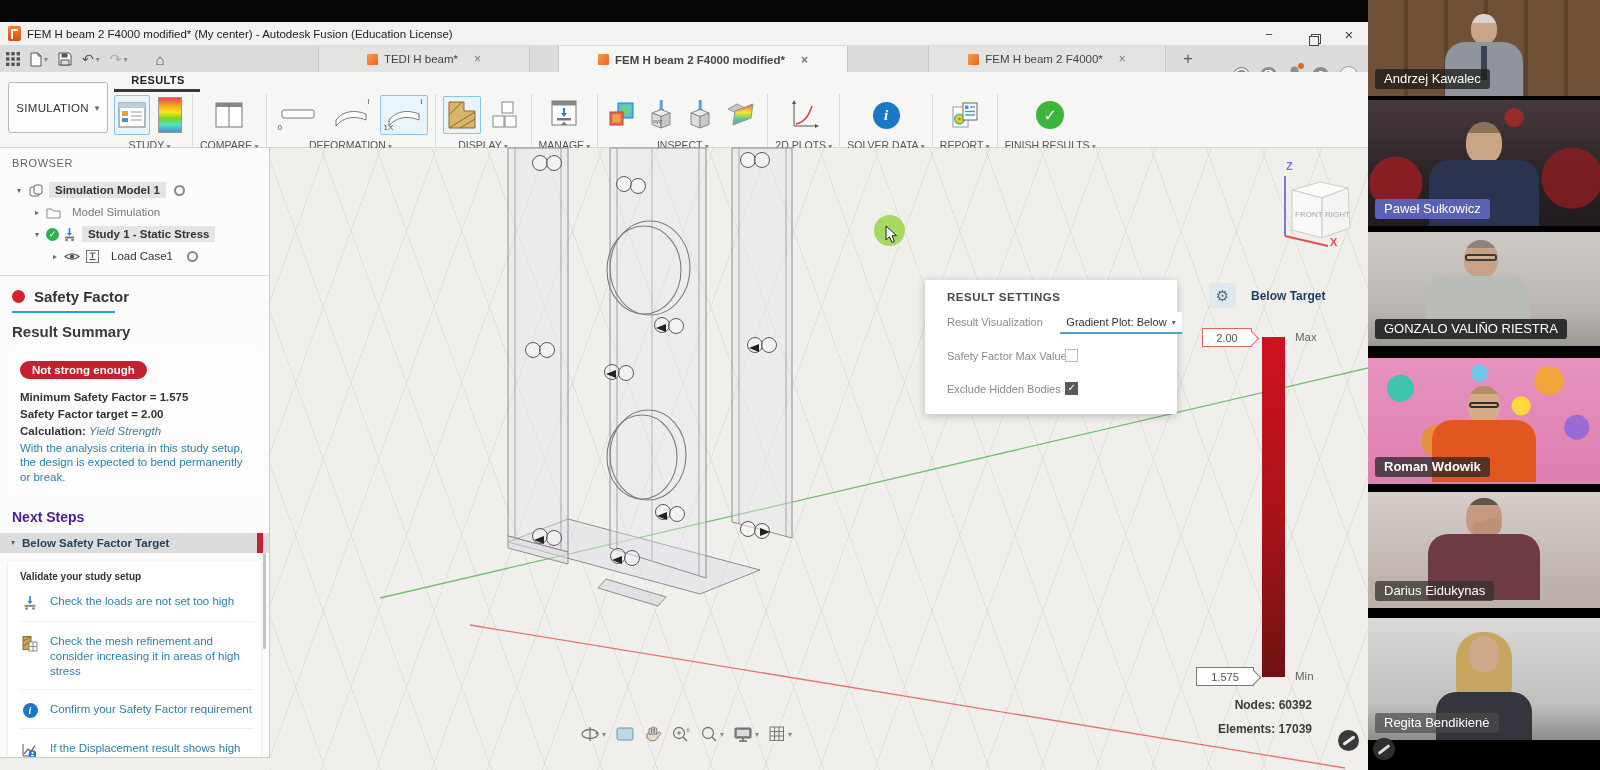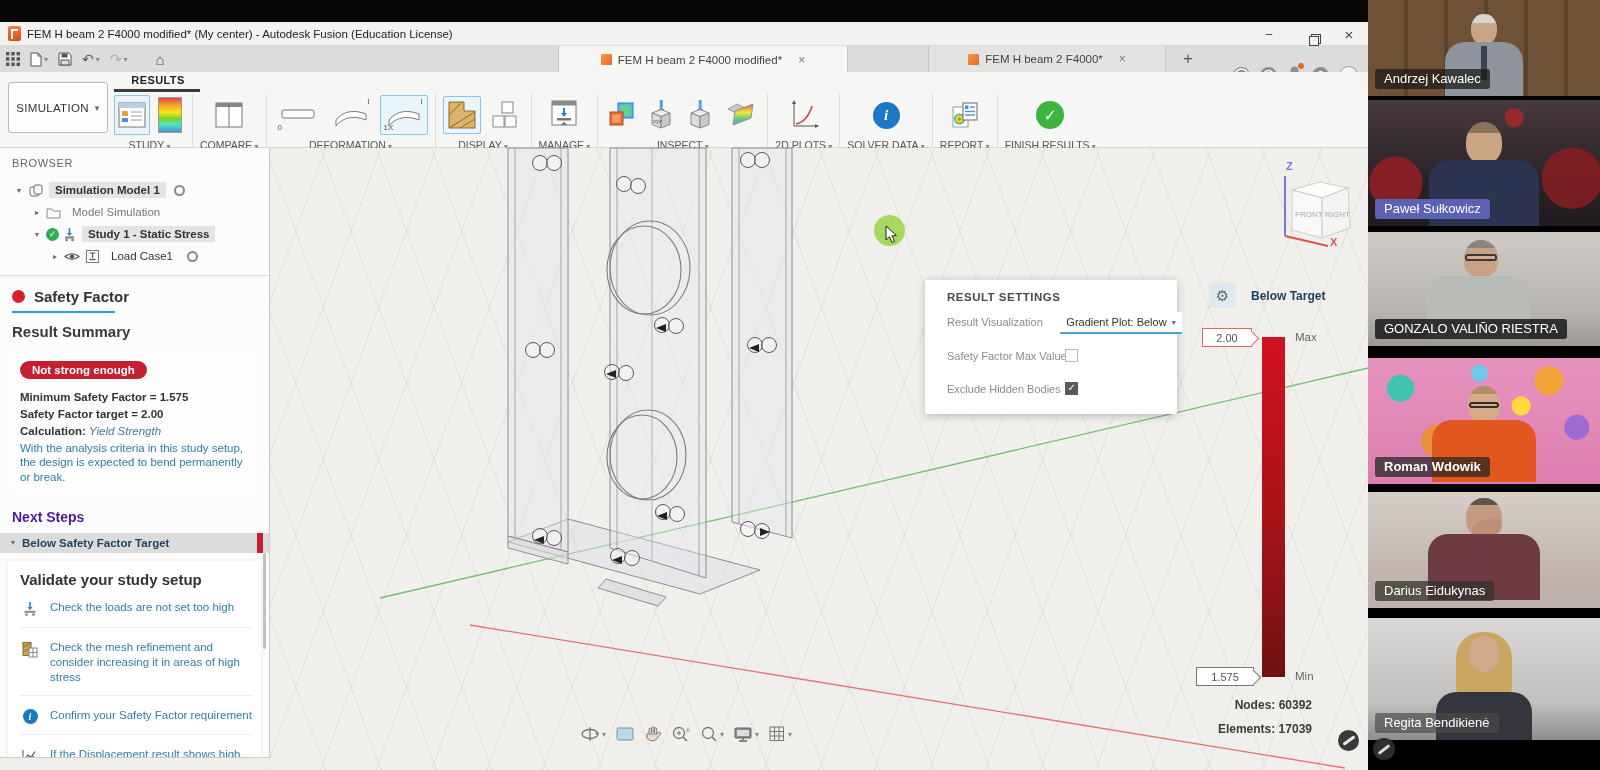--- a/index.html
+++ b/index.html
@@ -29,21 +29,21 @@
   .qat { position:absolute; left:0; top:46px; width:1368px; height:26px; background:#dcdcdc; }
   .qat-icons { position:absolute; left:6px; top:0; height:26px; display:flex; align-items:center; gap:10px; }
   .qat-ic { display:flex; align-items:center; color:#555; }
   .qat-ic svg { display:block; }
   .glyph-undo::before{ content:"↶"; font-size:14px; color:#555; }
   .glyph-redo::before{ content:"↷"; font-size:14px; color:#aaa; }
   .glyph-home::before{ content:"⌂"; font-size:15px; color:#555; }
   .mini-caret::after{ content:"▾"; font-size:8px; color:#888; margin-left:2px; }
 
   .doc-tab { position:absolute; top:0; height:26px; background:#e3e3e2; border-left:1px solid #c6c6c6; border-right:1px solid #c6c6c6; display:flex; align-items:center; justify-content:center; gap:6px; font-size:11.5px; color:#444; }
-  .doc-tab.active { background:#f6f6f5; height:27px; }
+  .doc-tab.active { background:#f6f6f5; height:27px;font-weight:bold; }
   .tab-cube { width:11px; height:11px; background:linear-gradient(135deg,#f59a4a,#e8681f); border-radius:1px; }
   .tab-close { margin-left:10px; color:#777; font-size:12px; }
   .tab-close::before{ content:"×"; }
   .newtab { position:absolute; top:3px; width:20px; height:20px; color:#555; font-size:16px; text-align:center; line-height:19px; }
   .newtab::before{ content:"+"; }
 
   .qat-right { position:absolute; right:10px; top:8px; height:42px; display:flex; align-items:center; gap:10px; }
   .hdr-circle { width:17px; height:17px; border-radius:50%; background:#8f8f8f; position:relative; }
   .hdr-circle svg{ position:absolute; left:0; top:0; }
   .bell-wrap { position:relative; }
@@ -154,21 +154,21 @@
   .sf-calc { font-size:11.5px; color:#333; margin-top:3px; }
   .sf-calc b { font-weight:bold; }
   .sf-calc i { color:#4a7a92; }
   .sf-warning { font-size:11.5px; color:#2e7fa8; margin-top:4px; line-height:1.28; }
 
   .ns-heading { margin:16px 0 0 12px; font-size:14px; font-weight:bold; color:#4c1d95; }
   .ns-collapse { position:relative; margin-top:8px; height:20px; background:#dcdcdc; display:flex; align-items:center; font-size:11.5px; font-weight:bold; color:#27425e; }
   .ns-collapse .chev { margin-left:8px; }
   .ns-redbar { position:absolute; right:6px; top:0; width:6px; height:20px; background:#c42030; }
   .ns-card { margin:8px 8px 0 8px; background:#fff; box-shadow:0 1px 3px rgba(0,0,0,.12); padding:10px 8px 8px 12px; }
-  .ns-validate { font-size:15px; font-weight:bold; color:#333; }
+  .ns-validate { font-size:10px; font-weight:bold; color:#333; }
   .ns-item { display:flex; gap:10px; margin-top:12px; padding-bottom:10px; border-bottom:1px solid #eee; }
   .ns-item:last-child { border-bottom:none; }
   .ns-item .ic { flex:0 0 20px; display:flex; justify-content:center; align-items:flex-start; padding-top:1px; }
   .ns-text { font-size:11.5px; color:#2e7fa8; line-height:1.3; }
   .info-dot { width:15px; height:15px; border-radius:50%; background:#1b78c8; color:#fff; font-size:10px; font-style:italic; font-weight:bold; display:flex; align-items:center; justify-content:center; font-family:"Liberation Serif",serif; }
   .info-dot::before{ content:"i"; }
   .panel-scrollthumb { position:absolute; right:3px; top:405px; width:3px; height:96px; background:#c2c2c2; border-radius:2px; }
 
   
   #meeting { position:absolute; left:1368px; top:0; width:232px; height:770px; background:#000; }
@@ -274,20 +274,25 @@
               <path d="M1 1 h10 l2 2 v10 h-12 z" fill="#fff" stroke="#555"></path>
               <rect x="3.5" y="1.5" width="6" height="4" fill="#555"></rect>
               <rect x="3" y="8" width="8" height="5" fill="#ddd" stroke="#555"></rect>
             </svg>
       </span>
       <span class="qat-ic glyph-undo mini-caret"></span>
       <span class="qat-ic glyph-redo mini-caret"></span>
       <span class="qat-ic glyph-home" style="margin-left:18px;"></span>
     </div>
 
+    <div class="doc-tab" style="left:318px; width:212px;">
+      <span class="tab-cube"></span>
+      <span>TEDI H beam*</span>
+      <span class="tab-close"></span>
+    </div>
     <div class="doc-tab active" style="left:558px; width:290px;">
       <span class="tab-cube"></span>
       <span>FEM H beam 2 F4000 modified*</span>
       <span class="tab-close"></span>
     </div>
     <div class="doc-tab" style="left:928px; width:238px;">
       <span class="tab-cube"></span>
       <span>FEM H beam 2 F4000*</span>
       <span class="tab-close"></span>
     </div>

